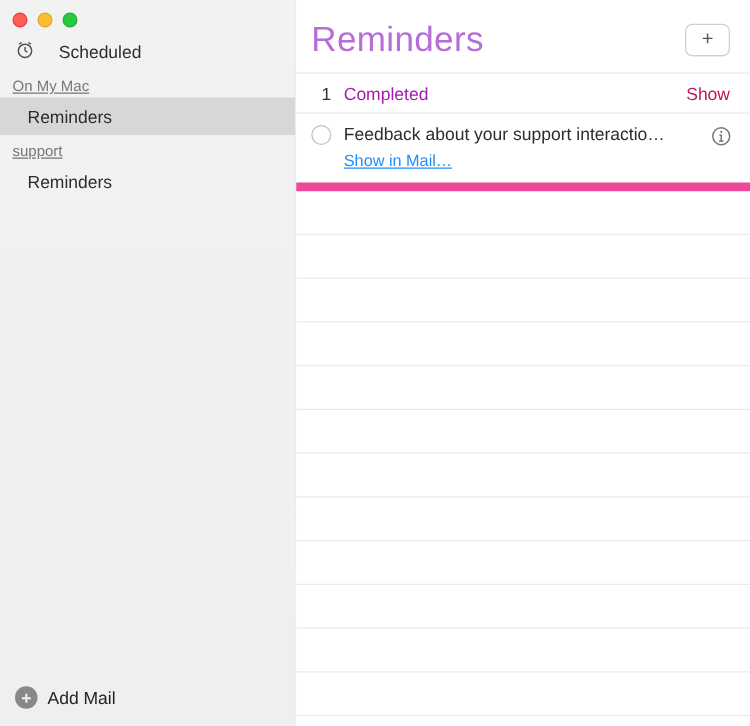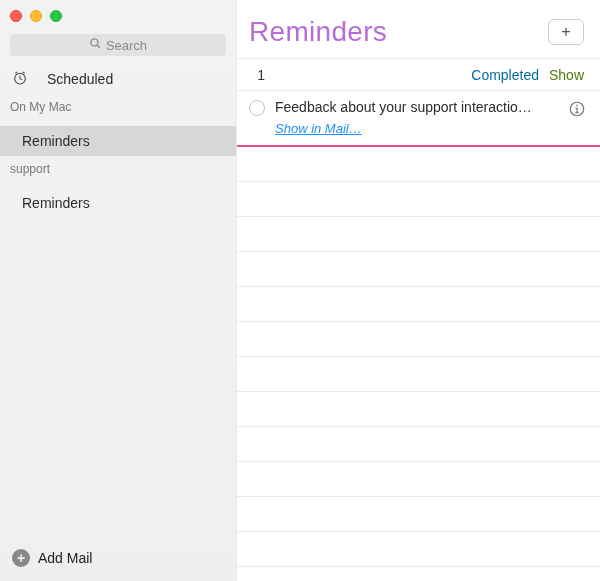--- a/index.html
+++ b/index.html
@@ -51,21 +51,22 @@
       font-size: 14px;
       color: #2c2c2c;
       cursor: default;
       gap: 19px;
     }
     .sidebar-row.selected { background: #d7d7d7; }
     .sidebar-row .indent { padding-left: 10px; }
     .section-header {
       font-size: 12px;
       color: #777;
-      padding: 6px 10px 12px 10px;
+      padding: 6px 10px 2px 10px;
+      text-decoration: underline;
     }
     .sidebar-bottom {
       margin-top: auto;
       display: flex;
       align-items: center;
       gap: 8px;
       padding: 10px 12px 14px 12px;
       font-size: 14px;
       color: #222;
     }
@@ -117,28 +118,28 @@
       display: flex;
       align-items: center;
       height: 32px;
       padding: 0 16px 0 12px;
       border-bottom: 1px solid #eaeaea;
       font-size: 14px;
       color: #333;
       gap: 10px;
     }
     .completed-count { width: 16px; text-align: right; color: #333; }
-    .completed-label { flex: 1; color: #0369a1; text-align: right; }
-    .show-link { color: #4d7c0f; font-size: 14px; cursor: default; }
+    .completed-label { flex: 1; color: #a21caf; }
+    .show-link { color: #be185d; font-size: 14px; cursor: default; }
 
     .reminder-item {
       display: flex;
       align-items: flex-start;
       padding: 8px 14px 8px 12px;
-      border-bottom: 2px solid #ec4899;
+      border-bottom: 7px solid #ec4899;
       gap: 10px;
     }
     .rcheck {
       width: 16px; height: 16px;
       border: 1.5px solid #c0c0c0;
       border-radius: 50%;
       flex-shrink: 0;
       margin-top: 1px;
     }
     .ritem-body { flex: 1; overflow: hidden; }
@@ -148,21 +149,20 @@
       white-space: nowrap;
       overflow: hidden;
       text-overflow: ellipsis;
     }
     .ritem-link {
       font-size: 13px;
       color: #1f8fff;
       text-decoration: underline;
       display: inline-block;
       margin-top: 6px;
-      font-style: italic;
     }
     .info-icon-wrap {
       width: 18px; height: 18px;
       flex-shrink: 0;
       margin-top: 1px;
     }
 
     .blank-rows {
       flex: 1;
       display: flex;
@@ -178,31 +178,20 @@
 
 <div class="window">
 
   <div class="sidebar">
     <div class="titlebar">
       <div class="traffic tf-close"></div>
       <div class="traffic tf-min"></div>
       <div class="traffic tf-max"></div>
     </div>
 
-    <div class="searchwrap">
-      <div class="searchbox">
-        <span>
-          <svg width="13" height="13" viewBox="0 0 24 24" fill="none" stroke="#8b8b8b" stroke-width="2.5">
-            <circle cx="10" cy="10" r="6.5"></circle>
-            <line x1="15" y1="15" x2="20" y2="20"></line>
-          </svg>
-        </span>
-        <span>Search</span>
-      </div>
-    </div>
 
     <div class="sidebar-row">
       <span>
         <svg width="16" height="16" viewBox="0 0 24 24" fill="none" stroke="#555" stroke-width="1.8">
           <circle cx="12" cy="13" r="8"></circle>
           <line x1="12" y1="13" x2="12" y2="8.5"></line>
           <line x1="12" y1="13" x2="15" y2="14.5"></line>
           <line x1="8" y1="3" x2="5" y2="5"></line>
           <line x1="16" y1="3" x2="19" y2="5"></line>
         </svg>

